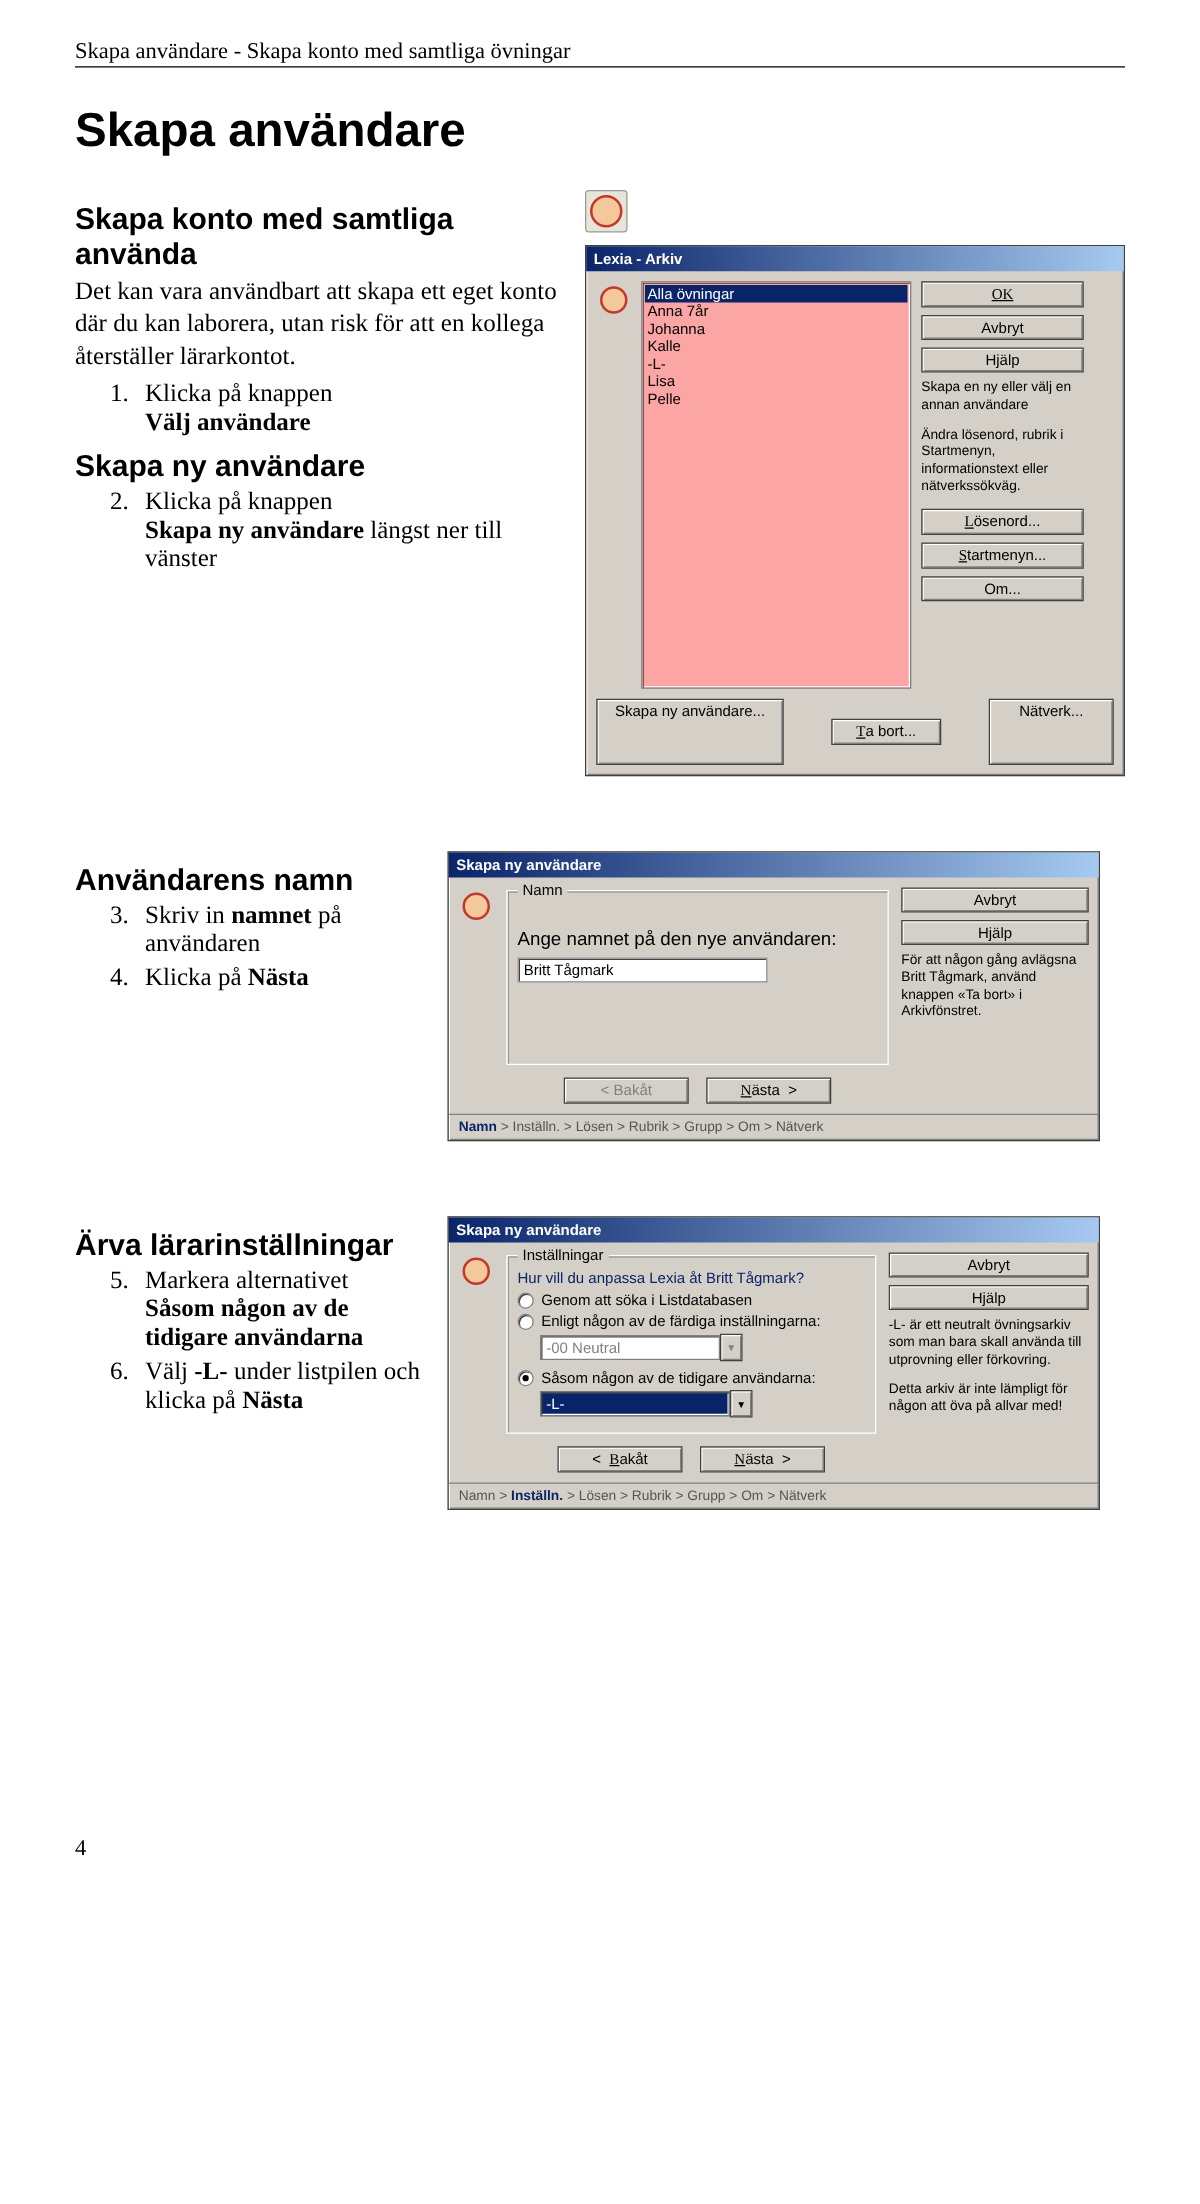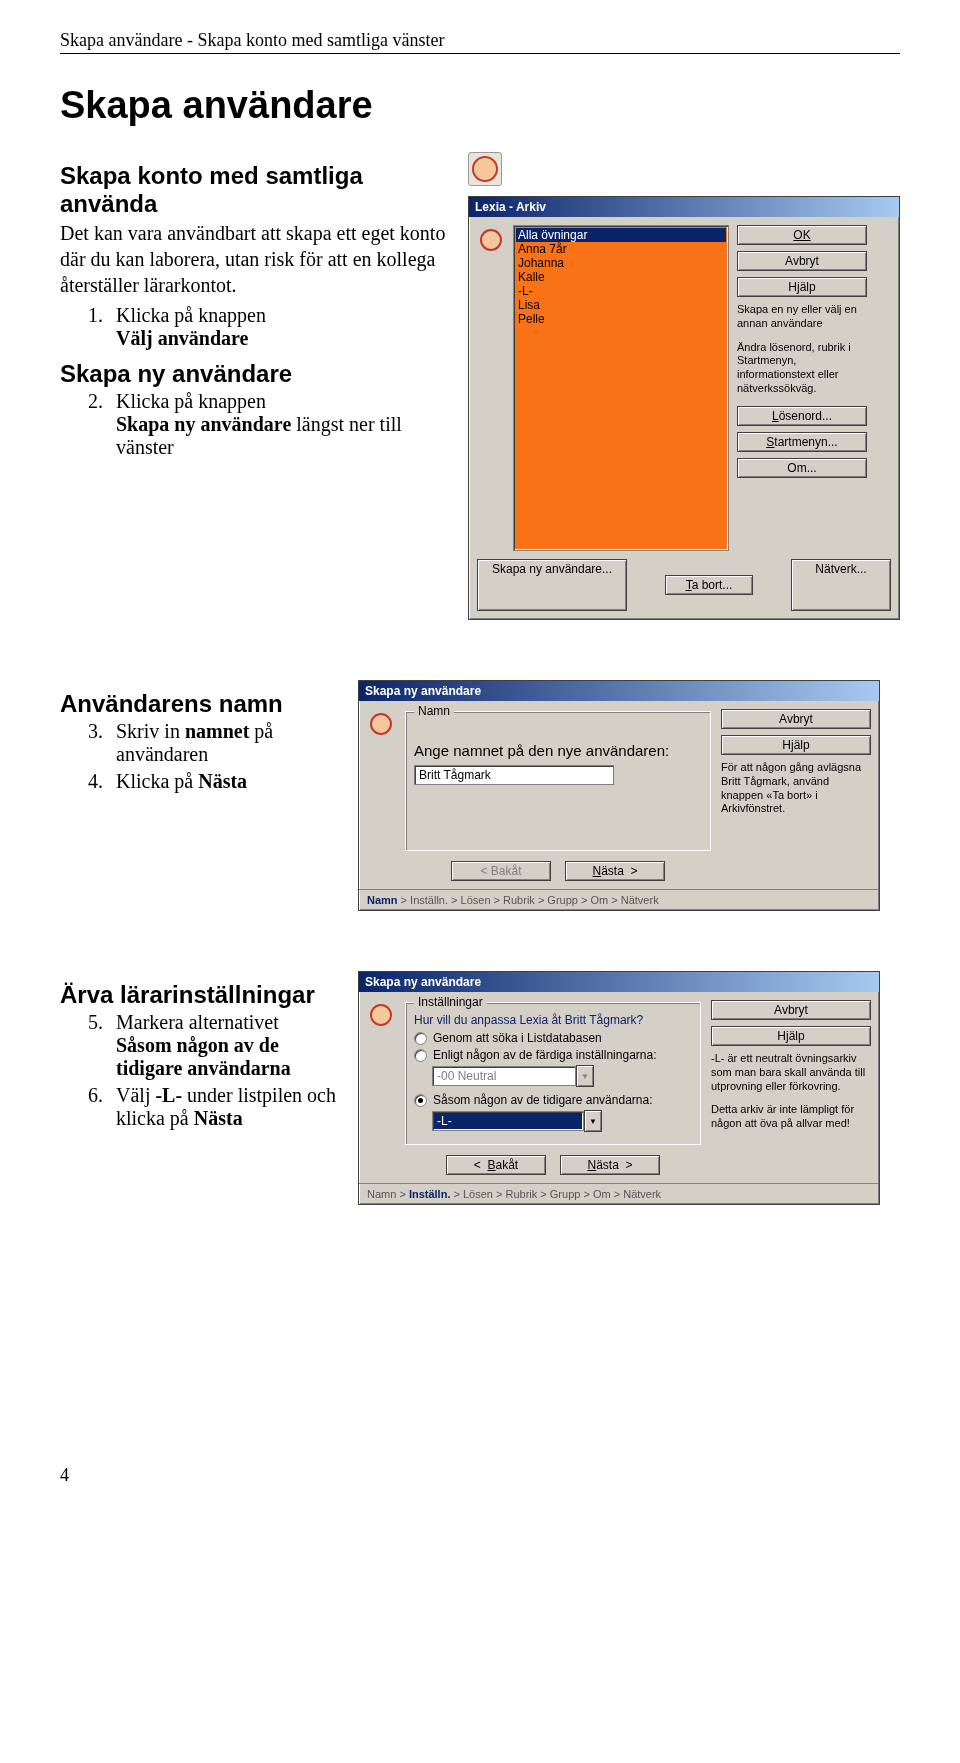--- a/index.html
+++ b/index.html
@@ -91,21 +91,21 @@
     font-weight: bold;
     padding: 3px 6px;
     font-size: 12px;
     white-space: nowrap;
     overflow: hidden;
   }
   .win-body {
     padding: 8px;
   }
   .listbox {
-    background: #f97316;
+    background: #fca5a5;
     border: 1px solid #808080;
     box-shadow: inset 1px 1px 0 #404040, inset -1px -1px 0 #fff;
     padding: 2px;
     overflow: hidden;
   }
   .listbox .sel {
     background: #0a246a;
     color: #fff;
     padding: 0 2px;
   }
@@ -166,21 +166,21 @@
     color: #555;
   }
   .statusbar .active { color: #0a246a; font-weight: bold; }
   .btnrow {
     display: flex;
     gap: 14px;
     justify-content: center;
     margin-top: 10px;
   }
   .btnrow .btn { width: 100px; margin: 0; }
-  .under { text-decoration: underline; }
+  .under { text-decoration: underline; font-family: Liberation Serif, serif; }
   .radio-row {
     display: flex;
     align-items: center;
     gap: 6px;
     margin: 3px 0;
     font-size: 12px;
   }
   .radio {
     width: 11px; height: 11px; border-radius: 50%;
     background: #fff; border: 1px solid #808080;
@@ -209,21 +209,21 @@
   }
   .pagenum {
     font-size: 18px;
     margin-top: 260px;
   }
 </style>
 </head>
 <body>
 
 <div class="page">
-  <div class="header-line">Skapa användare - Skapa konto med samtliga vänster</div>
+  <div class="header-line">Skapa användare - Skapa konto med samtliga övningar</div>
 
   <h1>Skapa användare</h1>
 
   <div class="row">
     <div class="col-text">
       <h2>Skapa konto med samtliga använda</h2>
       <p>Det kan vara användbart att skapa ett eget konto där du kan laborera, utan risk för att en kollega återställer lärarkontot.</p>
       <div class="ol">
         <div class="li">
           <div class="li-num">1.</div>

